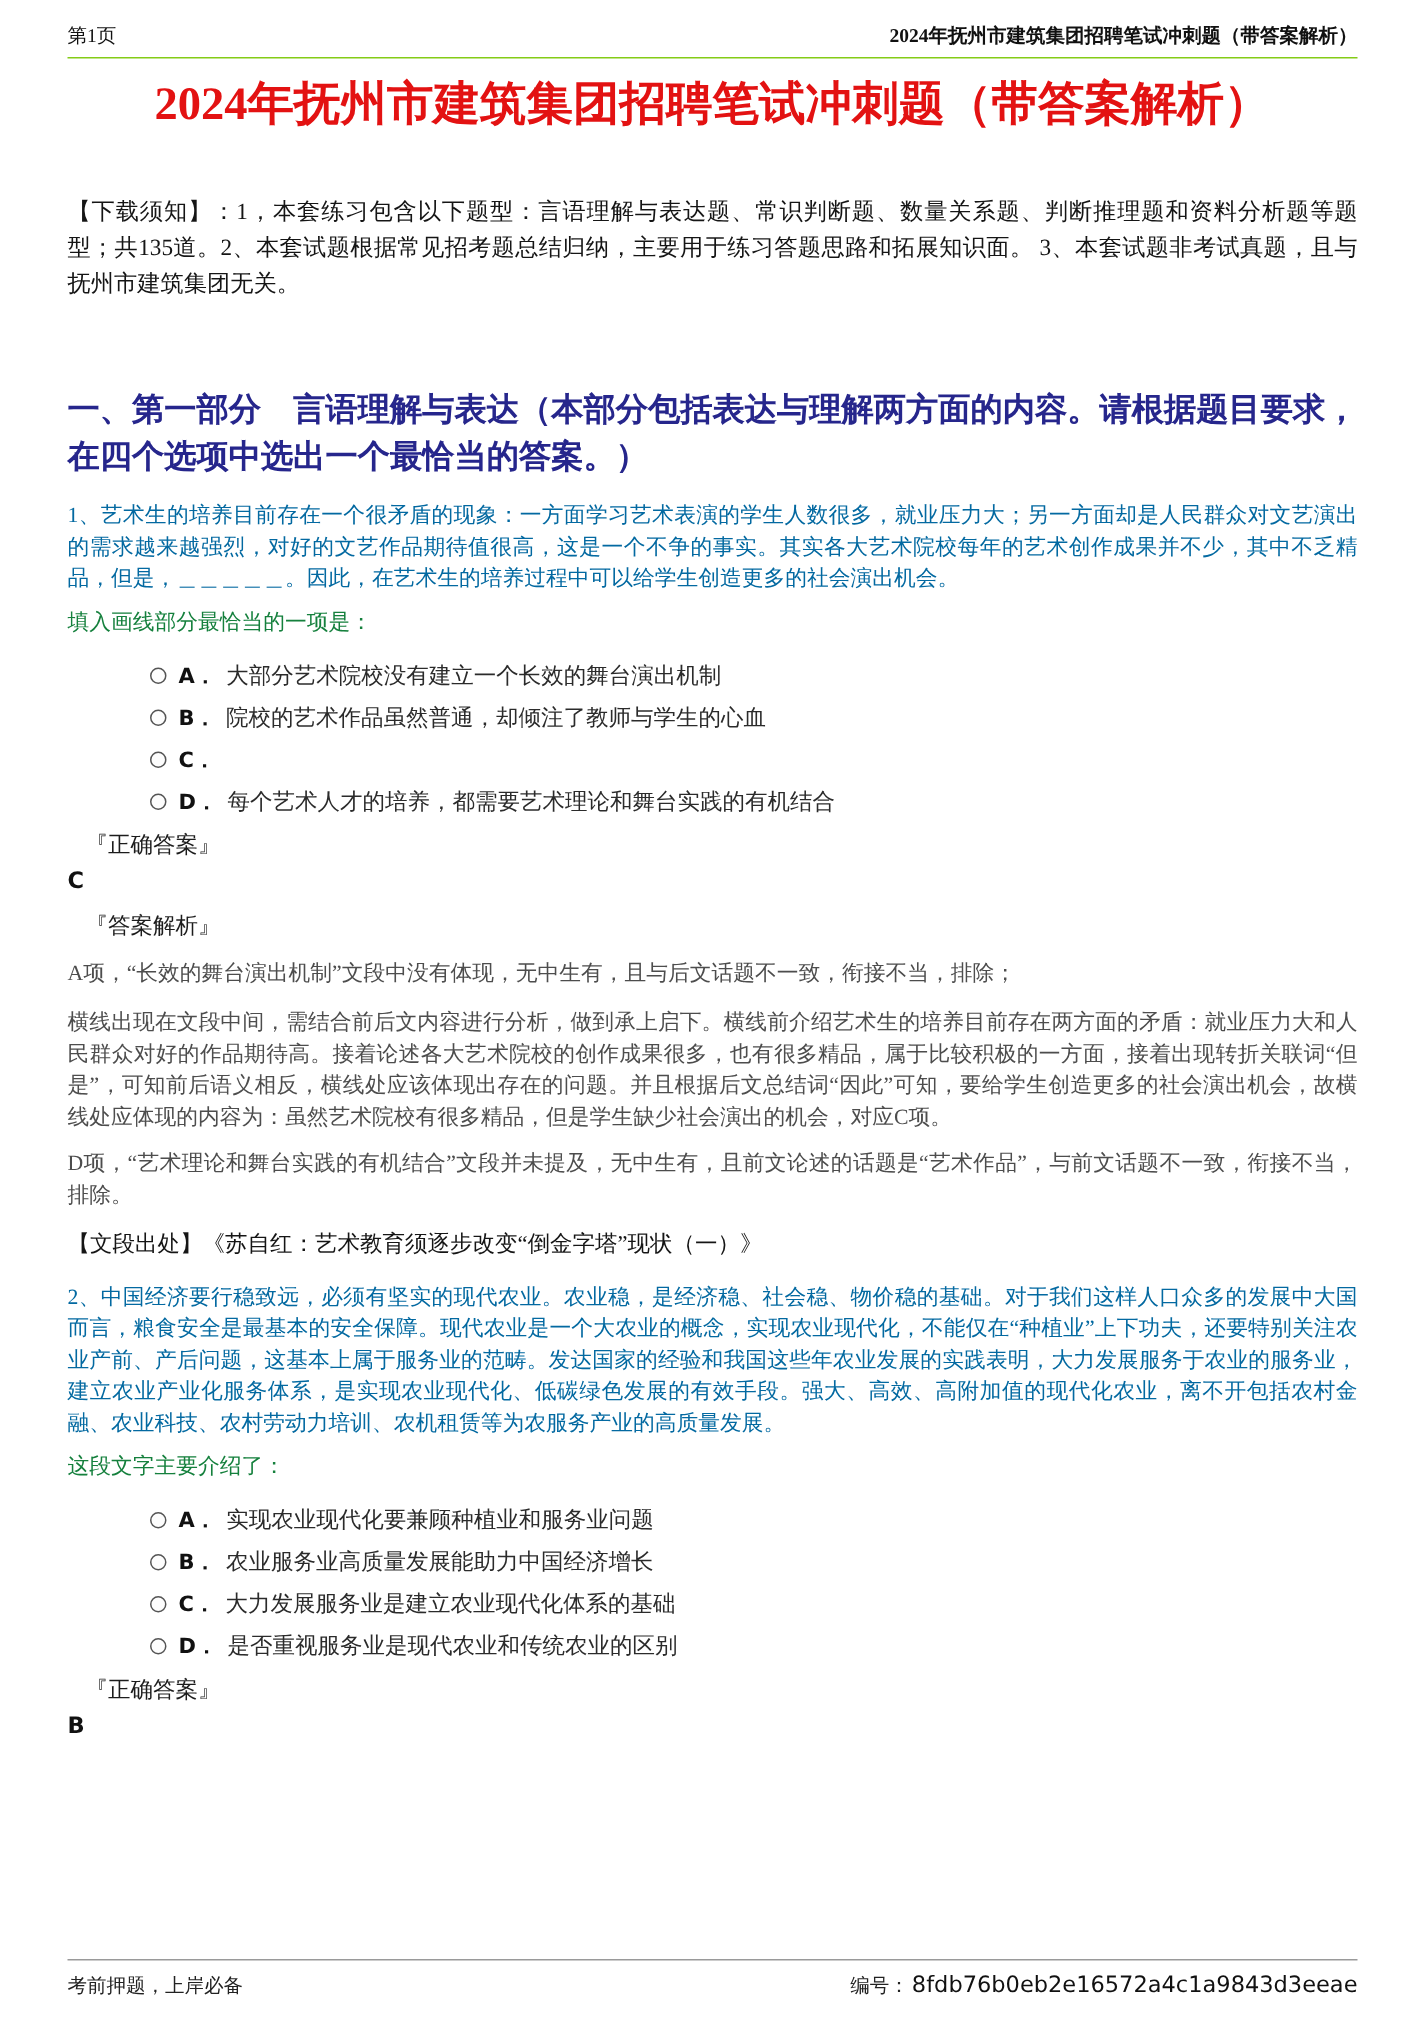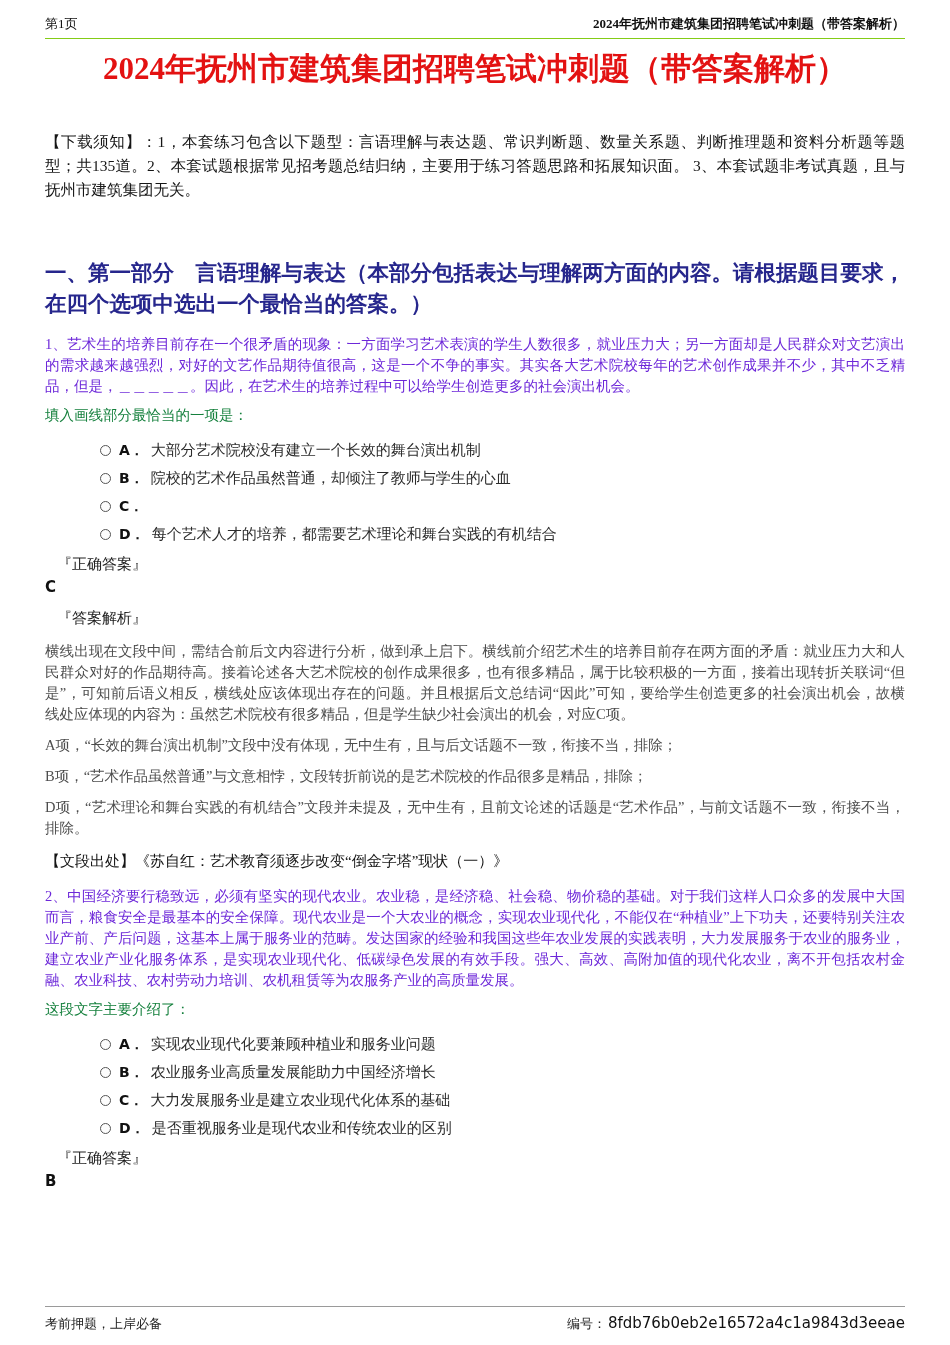--- a/index.html
+++ b/index.html
@@ -45,21 +45,21 @@
     margin: 56px 0 0 0;
     font-size: 21.5px; font-weight: bold;
     color: #26268c;
     line-height: 31px;
     text-align: justify;
   }
 
   .stem {
     margin: 14px 0 0 0;
     font-size: 14.5px; line-height: 21px;
-    color: #6d28d9;
+    color: #0369a1;
     text-align: justify;
   }
   .prompt {
     margin: 8px 0 0 0;
     font-size: 14.5px; line-height: 21px;
     color: #15803d;
   }
 
   .options { margin: 16px 0 0 55px; }
   .option {
@@ -167,23 +167,22 @@
         <span class="radio"></span>
         <span class="letter">D．</span>
         <span class="opt-text">每个艺术人才的培养，都需要艺术理论和舞台实践的有机结合</span>
       </div>
     </div>
 
     <p class="marker">『正确答案』</p>
     <p class="answer-value">C</p>
     <p class="marker">『答案解析』</p>
 
+    <p class="analysis sub">A项，“长效的舞台演出机制”文段中没有体现，无中生有，且与后文话题不一致，衔接不当，排除；</p>
     <p class="analysis">横线出现在文段中间，需结合前后文内容进行分析，做到承上启下。横线前介绍艺术生的培养目前存在两方面的矛盾：就业压力大和人民群众对好的作品期待高。接着论述各大艺术院校的创作成果很多，也有很多精品，属于比较积极的一方面，接着出现转折关联词“但是”，可知前后语义相反，横线处应该体现出存在的问题。并且根据后文总结词“因此”可知，要给学生创造更多的社会演出机会，故横线处应体现的内容为：虽然艺术院校有很多精品，但是学生缺少社会演出的机会，对应C项。</p>
-    <p class="analysis sub">A项，“长效的舞台演出机制”文段中没有体现，无中生有，且与后文话题不一致，衔接不当，排除；</p>
-    <p class="analysis sub">B项，“艺术作品虽然普通”与文意相悖，文段转折前说的是艺术院校的作品很多是精品，排除；</p>
     <p class="analysis sub">D项，“艺术理论和舞台实践的有机结合”文段并未提及，无中生有，且前文论述的话题是“艺术作品”，与前文话题不一致，衔接不当，排除。</p>
 
     <p class="source">【文段出处】《苏自红：艺术教育须逐步改变“倒金字塔”现状（一）》</p>
   </section>
 
   <section>
     <p class="stem">2、中国经济要行稳致远，必须有坚实的现代农业。农业稳，是经济稳、社会稳、物价稳的基础。对于我们这样人口众多的发展中大国而言，粮食安全是最基本的安全保障。现代农业是一个大农业的概念，实现农业现代化，不能仅在“种植业”上下功夫，还要特别关注农业产前、产后问题，这基本上属于服务业的范畴。发达国家的经验和我国这些年农业发展的实践表明，大力发展服务于农业的服务业，建立农业产业化服务体系，是实现农业现代化、低碳绿色发展的有效手段。强大、高效、高附加值的现代化农业，离不开包括农村金融、农业科技、农村劳动力培训、农机租赁等为农服务产业的高质量发展。</p>
     <p class="prompt">这段文字主要介绍了：</p>
 
     <div class="options">

